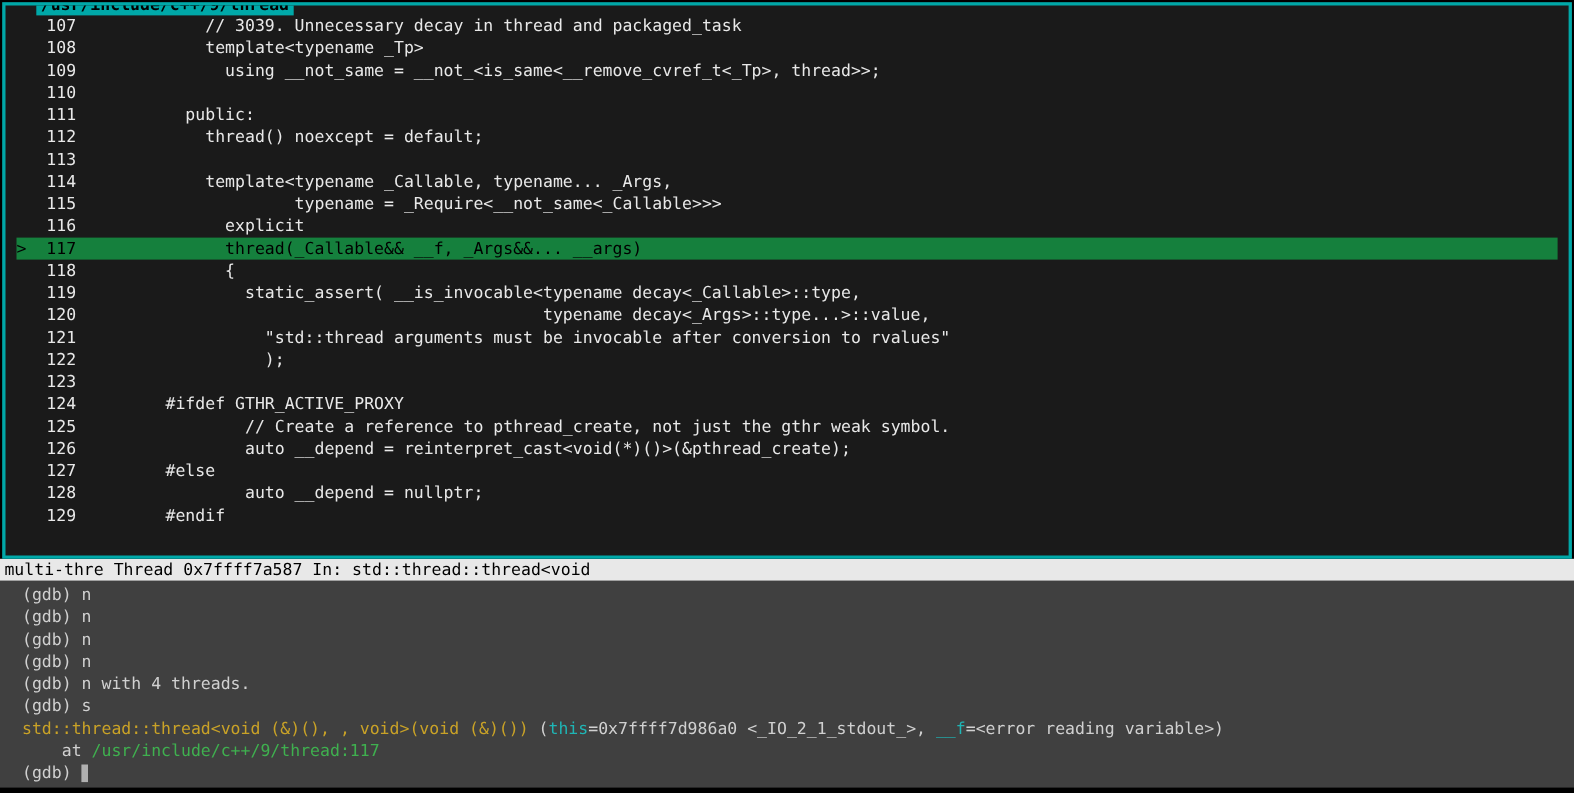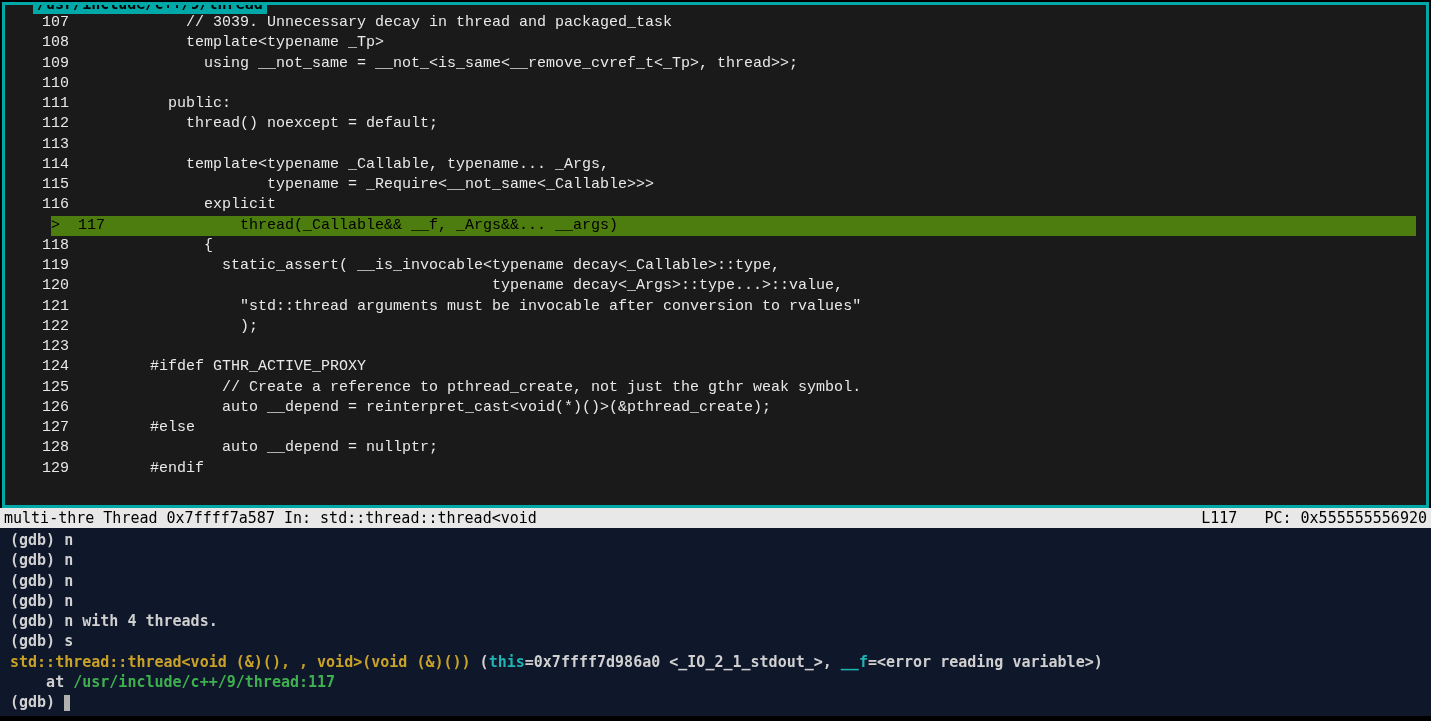--- a/index.html
+++ b/index.html
@@ -27,49 +27,46 @@
     left: 28px;
     background: #00a8a8;
     color: #000;
     padding: 0 4px;
     font-weight: bold;
   }
   .src {
     white-space: pre;
     padding: 8px 10px 6px 10px;
     color: #e8e8e8;
-    font-family: Liberation Mono, monospace;
   }
   .line { display: block; }
   .lineno { display:inline-block; width: 5ch; text-align: right; color: #e8e8e8; }
   .gutter { display:inline-block; width: 1ch; }
   .hl-line {
-    background: #4d7c0f;
+    background: #15803d;
     color: #000;
-    margin-left: 36px;
   }
   .hl-lineno { display:inline-block; width: 5ch; text-align: right; }
   .arrow { display:inline-block; width: 1ch; }
   .status-bar {
     background: #e8e8e8;
     color: #000;
     white-space: pre;
     padding: 0 4px;
     display: flex;
     justify-content: space-between;
     height: 20px;
     line-height: 20px;
     text-align: center;
   }
   .console {
-    background: #0f172a;
+    background: #404040;
     white-space: pre;
-    padding: 2px 4px 4px 10px;
+    padding: 2px 4px 4px 20px;
     color: #d0d0d0;
-    font-weight: bold;
   }
   .gold { color: #c9a227; text-align: center; }
   .cyan { color: #1fb5b5; }
   .green { color: #3fb04f; margin-top: 10px; }
   .cursor {
     display: inline-block;
     width: 0.6ch;
     height: 1.1em;
     background: #b0b0b0;
     vertical-align: text-bottom;
@@ -78,16 +75,15 @@
 </head>
 <body>
 
 <div class="source-box">
   <span class="title-chip">/usr/include/c++/9/thread</span>
   <div class="src" id="src"><span class="line"><span class="gutter"> </span><span class="lineno">107</span>             // 3039. Unnecessary decay in thread and packaged_task</span><span class="line"><span class="gutter"> </span><span class="lineno">108</span>             template&lt;typename _Tp&gt;</span><span class="line"><span class="gutter"> </span><span class="lineno">109</span>               using __not_same = __not_&lt;is_same&lt;__remove_cvref_t&lt;_Tp&gt;, thread&gt;&gt;;</span><span class="line"><span class="gutter"> </span><span class="lineno">110</span> </span><span class="line"><span class="gutter"> </span><span class="lineno">111</span>           public:</span><span class="line"><span class="gutter"> </span><span class="lineno">112</span>             thread() noexcept = default;</span><span class="line"><span class="gutter"> </span><span class="lineno">113</span> </span><span class="line"><span class="gutter"> </span><span class="lineno">114</span>             template&lt;typename _Callable, typename... _Args,</span><span class="line"><span class="gutter"> </span><span class="lineno">115</span>                      typename = _Require&lt;__not_same&lt;_Callable&gt;&gt;&gt;</span><span class="line"><span class="gutter"> </span><span class="lineno">116</span>               explicit</span><span class="line hl-line"><span class="arrow">&gt;</span><span class="hl-lineno">117</span>               thread(_Callable&amp;&amp; __f, _Args&amp;&amp;... __args)</span><span class="line"><span class="gutter"> </span><span class="lineno">118</span>               {</span><span class="line"><span class="gutter"> </span><span class="lineno">119</span>                 static_assert( __is_invocable&lt;typename decay&lt;_Callable&gt;::type,</span><span class="line"><span class="gutter"> </span><span class="lineno">120</span>                                               typename decay&lt;_Args&gt;::type...&gt;::value,</span><span class="line"><span class="gutter"> </span><span class="lineno">121</span>                   "std::thread arguments must be invocable after conversion to rvalues"</span><span class="line"><span class="gutter"> </span><span class="lineno">122</span>                   );</span><span class="line"><span class="gutter"> </span><span class="lineno">123</span> </span><span class="line"><span class="gutter"> </span><span class="lineno">124</span>         #ifdef GTHR_ACTIVE_PROXY</span><span class="line"><span class="gutter"> </span><span class="lineno">125</span>                 // Create a reference to pthread_create, not just the gthr weak symbol.</span><span class="line"><span class="gutter"> </span><span class="lineno">126</span>                 auto __depend = reinterpret_cast&lt;void(*)()&gt;(&amp;pthread_create);</span><span class="line"><span class="gutter"> </span><span class="lineno">127</span>         #else</span><span class="line"><span class="gutter"> </span><span class="lineno">128</span>                 auto __depend = nullptr;</span><span class="line"><span class="gutter"> </span><span class="lineno">129</span>         #endif</span></div>
 </div>
 
 <div class="status-bar">
   <span>multi-thre Thread 0x7ffff7a587 In: std::thread::thread&lt;void</span>
-  <span>L117   PC: 0x555555556920</span>
 </div>
 
 <div class="console" id="console"><div>(gdb) n</div><div>(gdb) n</div><div>(gdb) n</div><div>(gdb) n</div><div>(gdb) n with 4 threads.</div><div>(gdb) s</div><div><span class="gold">std::thread::thread&lt;void (&amp;)(), , void&gt;(void (&amp;)()) </span>(<span class="cyan">this</span>=0x7ffff7d986a0 &lt;_IO_2_1_stdout_&gt;, <span class="cyan">__f</span>=&lt;error reading variable&gt;)</div><div>    at <span class="green">/usr/include/c++/9/thread:117</span></div><div>(gdb) <span class="cursor"></span></div></div>
 
 </body></html>

